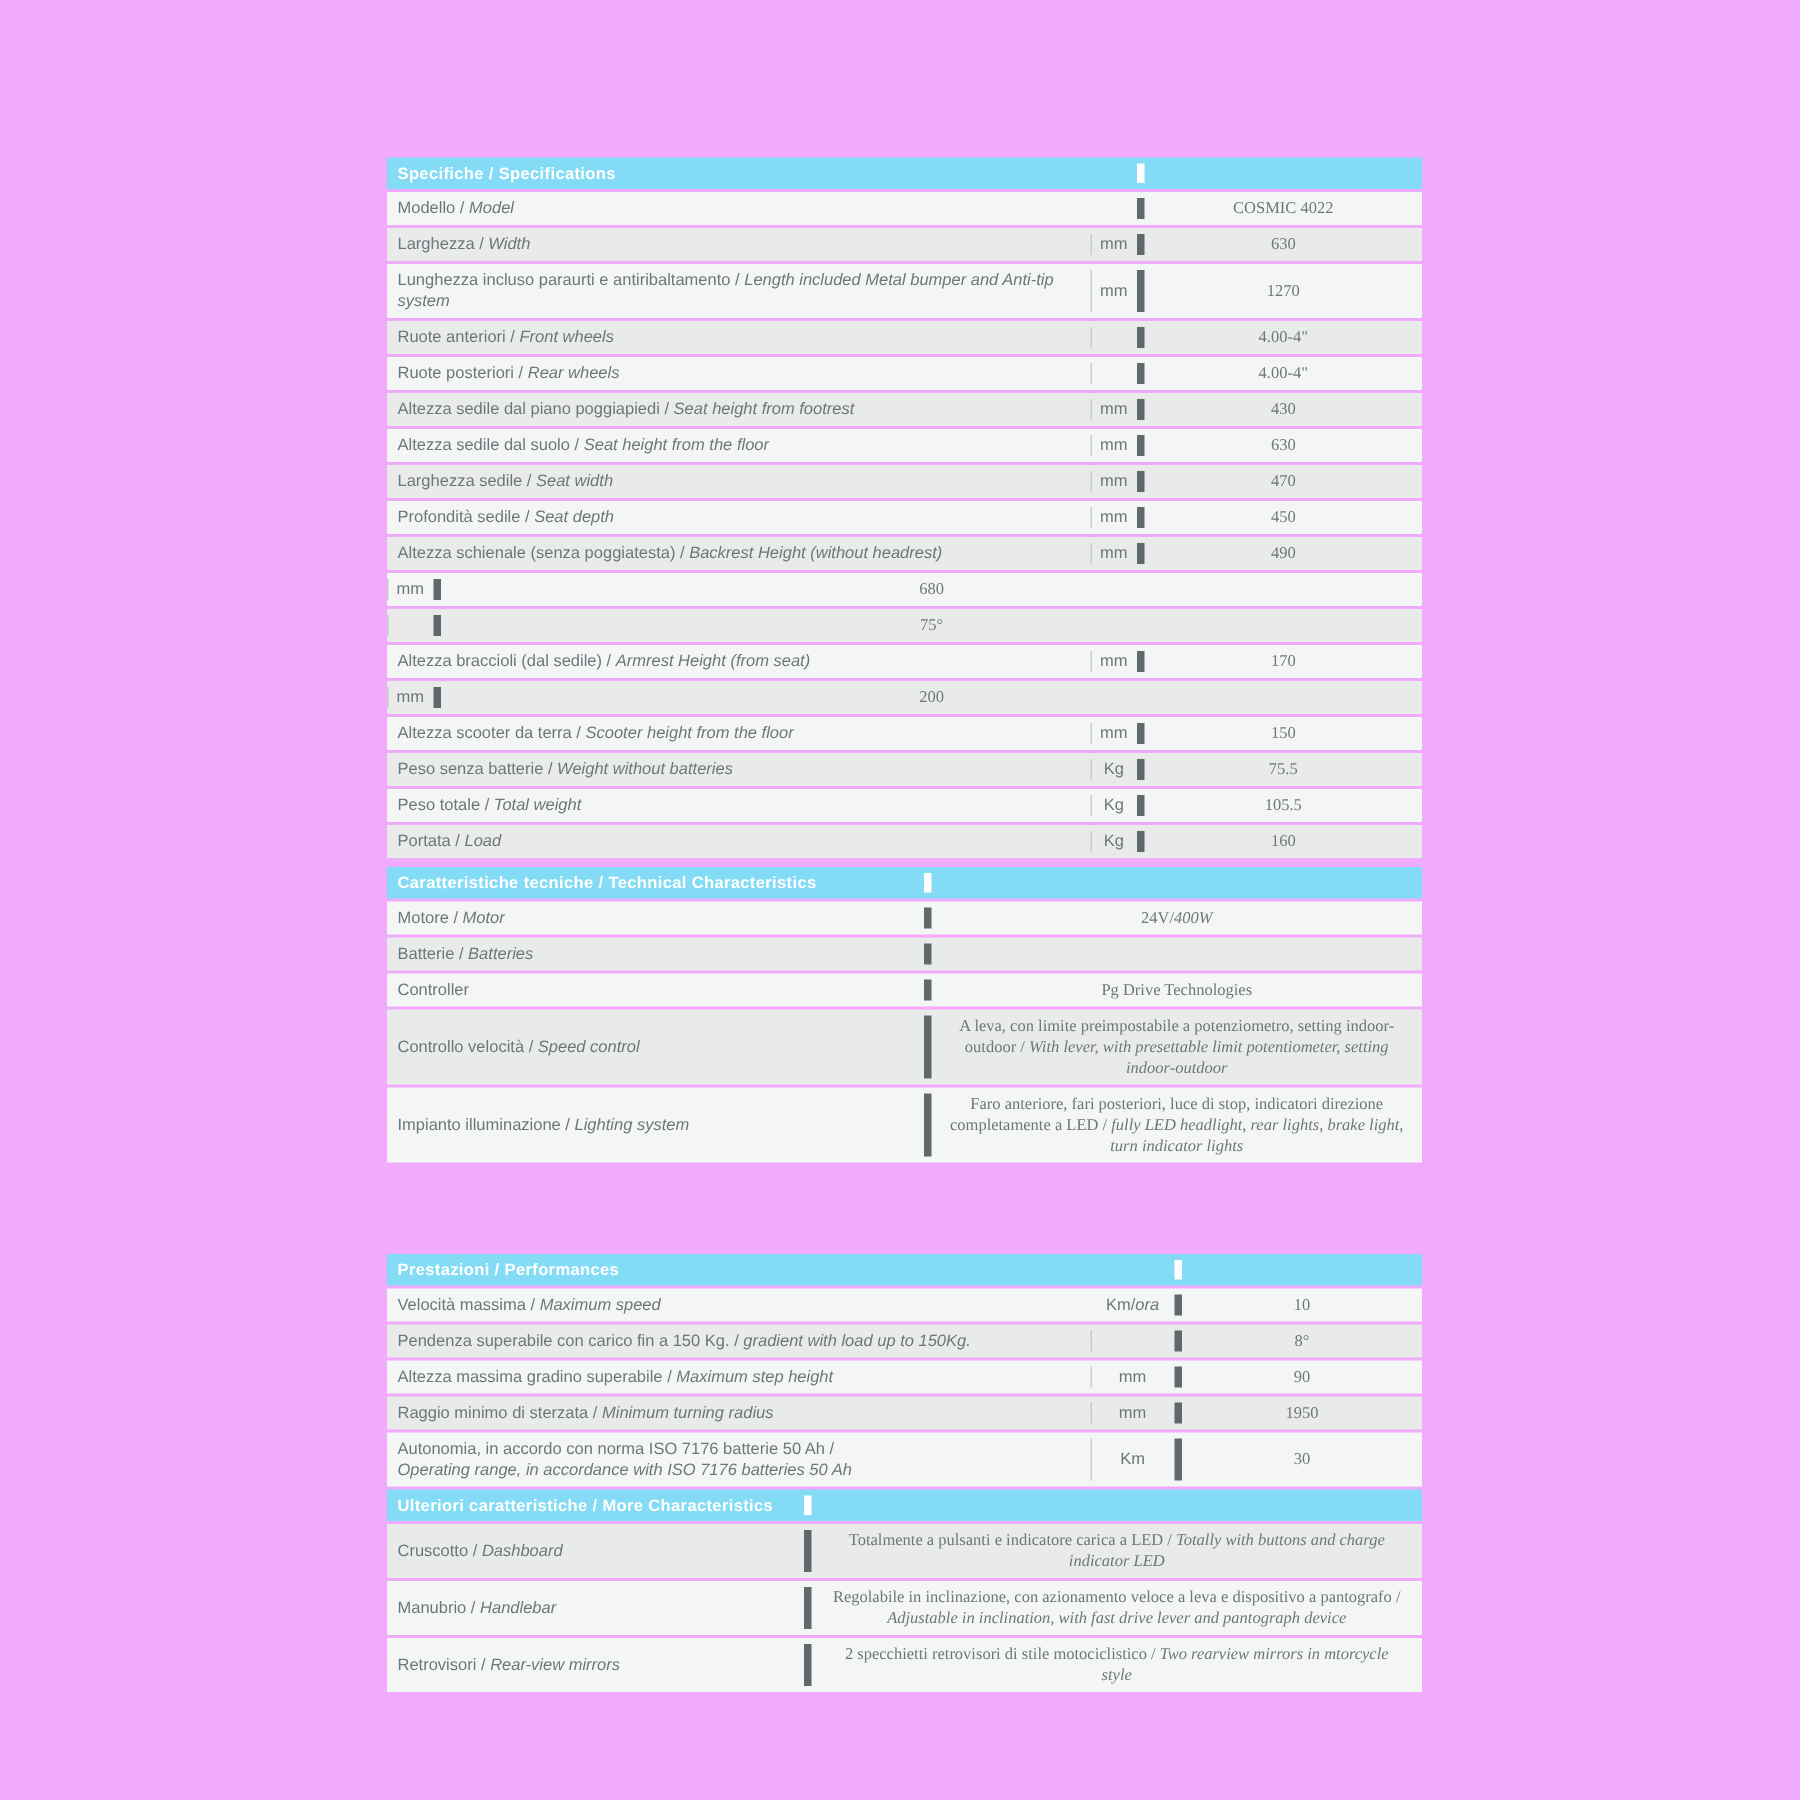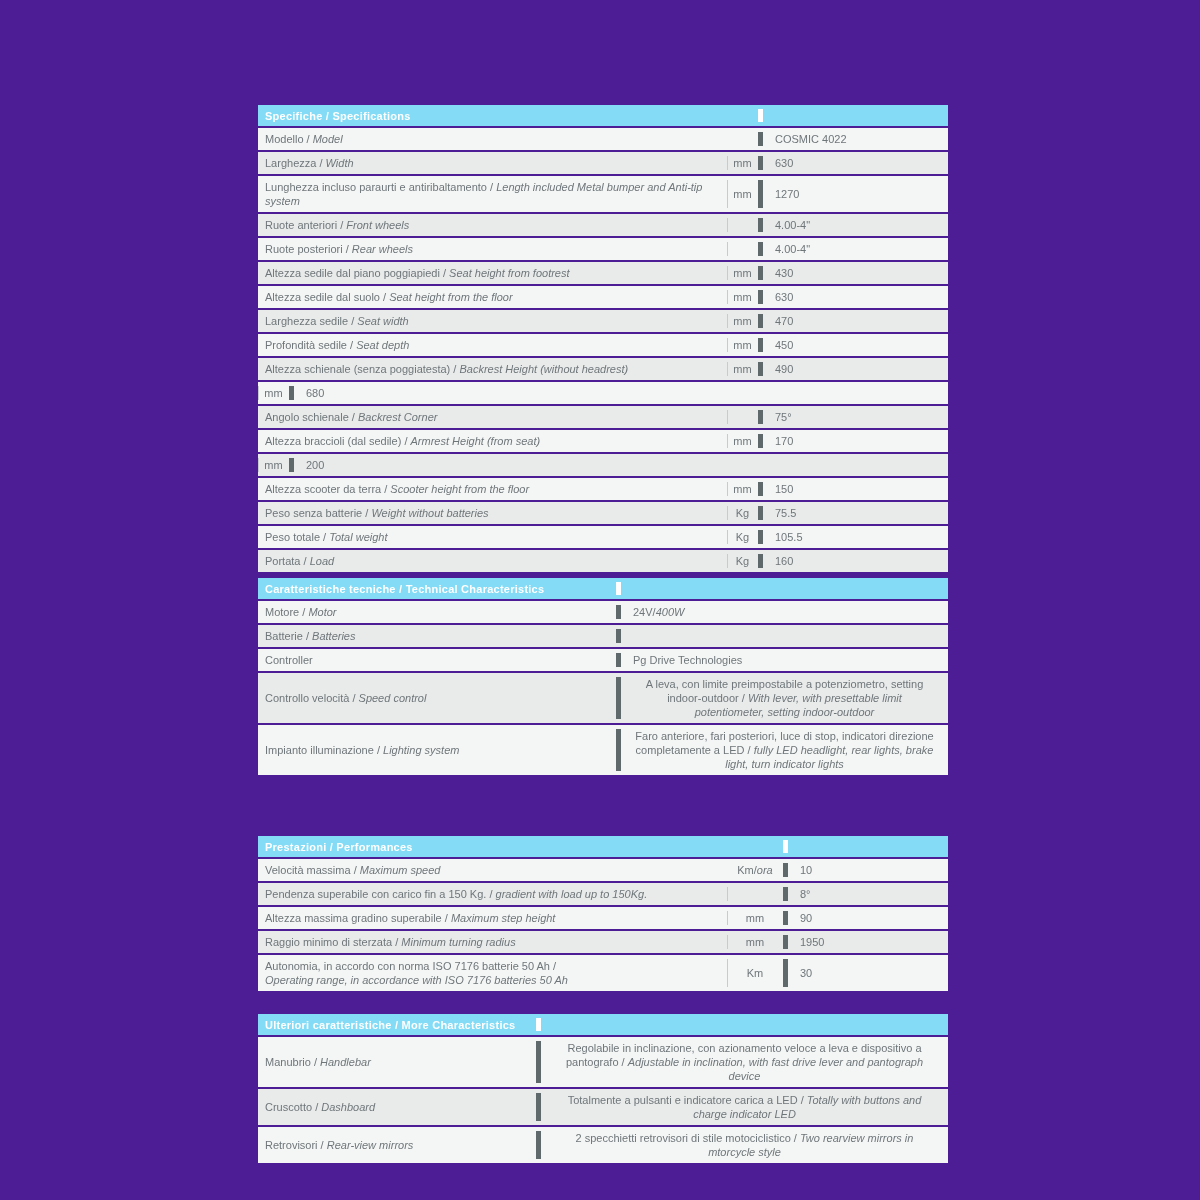--- a/index.html
+++ b/index.html
@@ -1,26 +1,26 @@
 <!DOCTYPE html>
 <html style="--header-bg: #84dbf5; --row-light: #f4f6f6; --row-dark: #e9ebeb; --text: #6f7679; --bar: #5f686b; --unit-line: #c6cbcc;"><head>
 <meta charset="utf-8">
 <style>
   html,body{margin:0;padding:0;}
   body{
     width:1200px;height:1200px;background:#ffffff;
     font-family:"Liberation Sans", sans-serif;
     -webkit-font-smoothing:antialiased;
   }
-  .sheet{position:relative;width:1200px;height:1200px;background:#4c1d95;overflow:hidden;}
+  .sheet{position:relative;width:1200px;height:1200px;background:#f0abfc;overflow:hidden;}
   .spec-table{position:absolute;left:258px;width:690px;}
   .t0{top:105px}
   .t1{top:578px}
   .t2{top:836px}
-  .t3{top:1014px}
+  .t3{top:993px}
 
   .thead{
     position:relative;height:21px;background:var(--header-bg,#84dbf5);
     display:flex;align-items:center;
   }
   .thead-title{
     color:#ffffff;font-weight:bold;font-size:11px;letter-spacing:.25px;
     padding-left:7px;white-space:nowrap;
   }
   .thead-bar{position:absolute;top:4px;width:5px;height:13px;background:#ffffff;}
@@ -50,21 +50,21 @@
   .t2 .unit{width:56px}
   .unit.divider::before{
     content:"";position:absolute;left:0;top:4px;bottom:4px;width:1px;
     background:var(--unit-line,#c6cbcc);
   }
 
   .bar{width:5px;align-self:stretch;margin:4px 0;background:var(--bar,#5f686b);flex:0 0 5px;}
 
   .value{
     flex:1;box-sizing:border-box;padding:4px 12px;
-    display:flex;align-items:center;text-align:center;
+    display:flex;align-items:center;justify-content:center;text-align:center;font-family:Liberation Serif, serif;
   }
   .it{font-style:italic;}
 </style>
 </head>
 <body>
 
 <main class="sheet">
 
   <section class="spec-table t0">
     <header class="thead">
@@ -169,21 +169,20 @@
         <div class="row">
           <div class="cell unit divider">
             <span>mm</span>
           </div>
           <div class="bar"></div>
           <div class="cell value">
             <span><span>680</span></span>
           </div>
         </div>
         <div class="row alt">
-          <div class="cell label"><span>Angolo schienale / </span><span class="it">Backrest Corner</span></div>
           <div class="cell unit divider"></div>
           <div class="bar"></div>
           <div class="cell value">
             <span><span>75°</span></span>
           </div>
         </div>
         <div class="row">
           <div class="cell label"><span>Altezza braccioli (dal sedile) / </span><span class="it">Armrest Height (from seat)</span></div>
           <div class="cell unit divider">
             <span>mm</span>
@@ -343,32 +342,32 @@
         </div>
       </div>
   </section>
 
   <section class="spec-table t3">
     <header class="thead">
       <span class="thead-title">Ulteriori caratteristiche / More Characteristics</span>
       <span class="thead-bar"></span>
     </header>
     <div class="tbody">
+        <div class="row alt">
+          <div class="cell label"><span>Cruscotto / </span><span class="it">Dashboard</span></div>
+          <div class="bar"></div>
+          <div class="cell value">
+            <span><span>Totalmente a pulsanti e indicatore carica a LED / </span><span class="it">Totally with buttons and charge indicator LED</span></span>
+          </div>
+        </div>
         <div class="row">
           <div class="cell label"><span>Manubrio / </span><span class="it">Handlebar</span></div>
           <div class="bar"></div>
           <div class="cell value">
             <span><span>Regolabile in inclinazione, con azionamento veloce a leva e dispositivo a pantografo / </span><span class="it">Adjustable in inclination, with fast drive lever and pantograph device</span></span>
-          </div>
-        </div>
-        <div class="row alt">
-          <div class="cell label"><span>Cruscotto / </span><span class="it">Dashboard</span></div>
-          <div class="bar"></div>
-          <div class="cell value">
-            <span><span>Totalmente a pulsanti e indicatore carica a LED / </span><span class="it">Totally with buttons and charge indicator LED</span></span>
           </div>
         </div>
         <div class="row">
           <div class="cell label"><span>Retrovisori / </span><span class="it">Rear-view mirrors</span></div>
           <div class="bar"></div>
           <div class="cell value">
             <span><span>2 specchietti retrovisori di stile motociclistico / </span><span class="it">Two rearview mirrors in mtorcycle style</span></span>
           </div>
         </div>
       </div>

